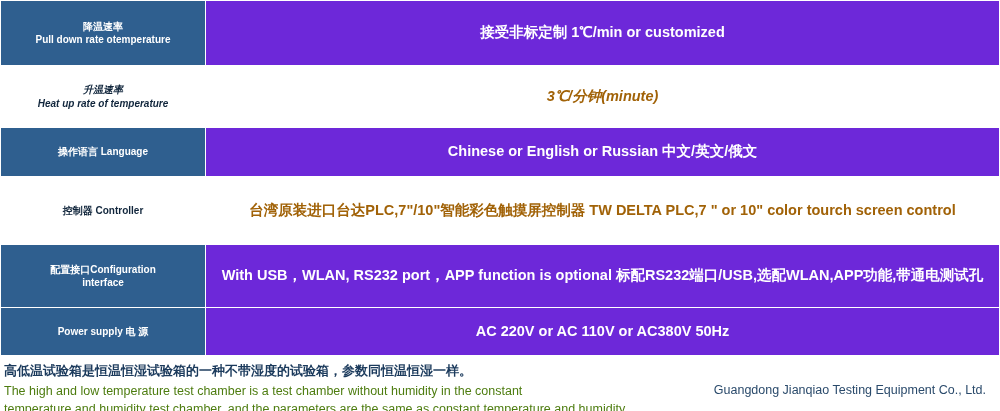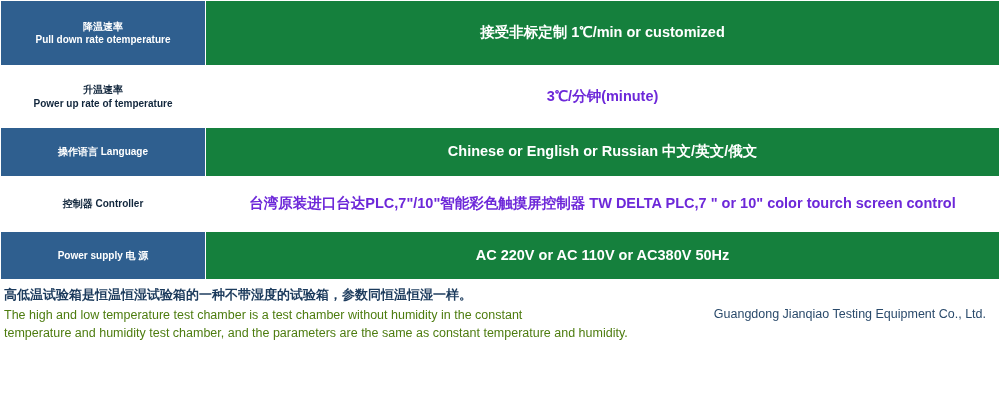--- a/index.html
+++ b/index.html
@@ -31,26 +31,26 @@
     vertical-align: middle;
     line-height: 1.35;
     padding: 6px 8px;
   }
   td.label {
     width: 205px;
     background: #2f5f8f;
     font-size: 10px;
   }
   td.value {
-    background: #15803d;
+    background: #6d28d9;
     font-size: 14.5px;
   }
   td.value.alt, td.label.alt {
     background: #ffffff;
-    color: #6d28d9;
+    color: #a16207;
   }
   td.label.alt { color: #11263c; }
   .cn { display: block; }
   .en { display: block; }
   .footer {
     position: relative;
     width: 1000px;
     padding: 6px 8px 0 4px;
     display: flex;
     justify-content: space-between;
@@ -75,23 +75,23 @@
   .footer-right {
     text-align: right;
     color: #1b3a5c;
     font-size: 13px;
     line-height: 1.5;
     padding-right: 6px;
   }
   .footer-right .company-cn { font-weight: bold; font-size: 13.5px; }
   .footer-right .company-en { font-size: 12.5px; color: #2a4a6b; }
   .row-h1 { height: 65px; }
-  .row-h2 { height: 62px; }
+  .row-h2 { height: 62px; font-style: italic; }
   .row-h3 { height: 49px; }
-  .row-h4 { height: 55px; }
+  .row-h4 { height: 68px; }
   .row-h5 { height: 63px; }
   .row-h6 { height: 48px; }
 </style>
 </head>
 <body>
 
 <div id="page">
 
   <table class="spec">
     <tbody>
@@ -100,39 +100,46 @@
         <td class="label">
           <span class="cn">降温速率</span>
           <span class="en">Pull down rate otemperature</span>
         </td>
         <td class="value">接受非标定制 1℃/min or customized</td>
       </tr>
 
       <tr class="row-h2">
         <td class="label alt">
           <span class="cn">升温速率</span>
-          <span class="en">Power up rate of temperature</span>
+          <span class="en">Heat up rate of temperature</span>
         </td>
         <td class="value alt">3℃/分钟(minute)</td>
       </tr>
 
       <tr class="row-h3">
         <td class="label">
           <span class="cn">操作语言 Language</span>
         </td>
         <td class="value">Chinese or English or Russian 中文/英文/俄文</td>
       </tr>
 
       <tr class="row-h4">
         <td class="label alt">
           <span class="cn">控制器 Controller</span>
         </td>
         <td class="value alt">台湾原装进口台达PLC,7"/10"智能彩色触摸屏控制器 TW DELTA PLC,7 " or 10" color tourch screen control</td>
       </tr>
 
+      <tr class="row-h5">
+        <td class="label">
+          <span class="cn">配置接口Configuration</span>
+          <span class="en">interface</span>
+        </td>
+        <td class="value">With USB，WLAN, RS232  port，APP function is optional 标配RS232端口/USB,选配WLAN,APP功能,带通电测试孔</td>
+      </tr>
 
       <tr class="row-h6">
         <td class="label">
           <span class="cn">Power supply 电 源</span>
         </td>
         <td class="value">AC 220V or AC 110V or AC380V 50Hz</td>
       </tr>
 
     </tbody>
   </table>

